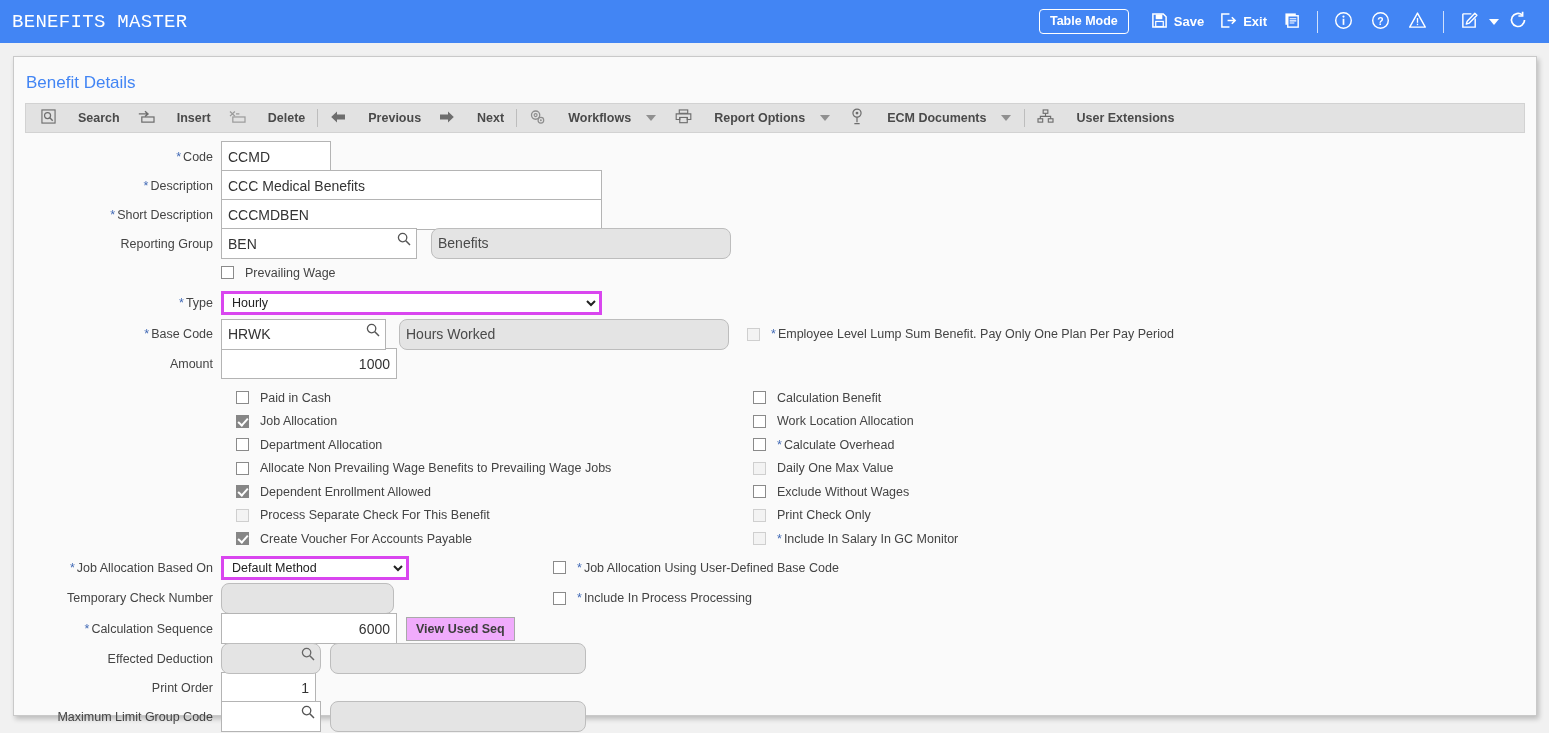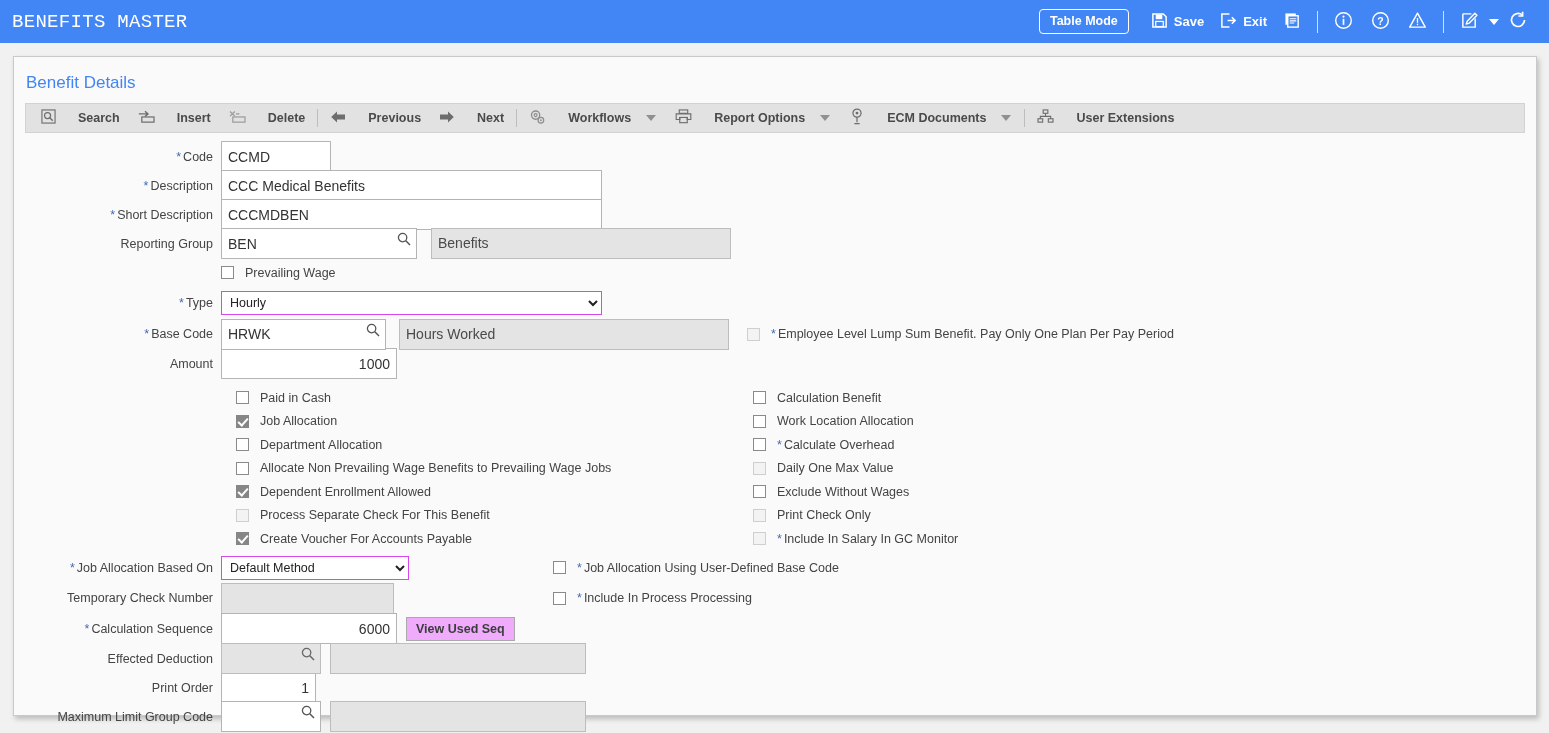--- a/index.html
+++ b/index.html
@@ -150,36 +150,37 @@
     font-size: 14px;
     color: #333;
     padding: 0 6px;
     font-family: "Liberation Sans", sans-serif;
     outline: none;
   }
   input.txt:disabled, .fakeinput.ro {
     background: #e4e4e4;
     color: #4a4a4a;
     border-color: #bdbdbd;
+    border-radius: 8px;
   }
   .num { text-align: right; }
   .fakeinput {
     display: flex;
     align-items: center;
     line-height: 21px;
   }
   .lookup-wrap { position: relative; display: inline-block; }
   .lookup-wrap .mag {
     position: absolute;
     right: 5px; top: 3px;
     pointer-events: none;
   }
   select.sel {
     height: 24px;
-    border: 1px solid #d946ef;
+    border: 3px solid #d946ef;
     background: #fff;
     font-size: 12.5px;
     color: #222;
     font-family: "Liberation Sans", sans-serif;
     padding: 0 4px;
   }
   .btn-grey {
     height: 24px;
     border: 1px solid #a9a9a9;
     background: #f0abfc;

